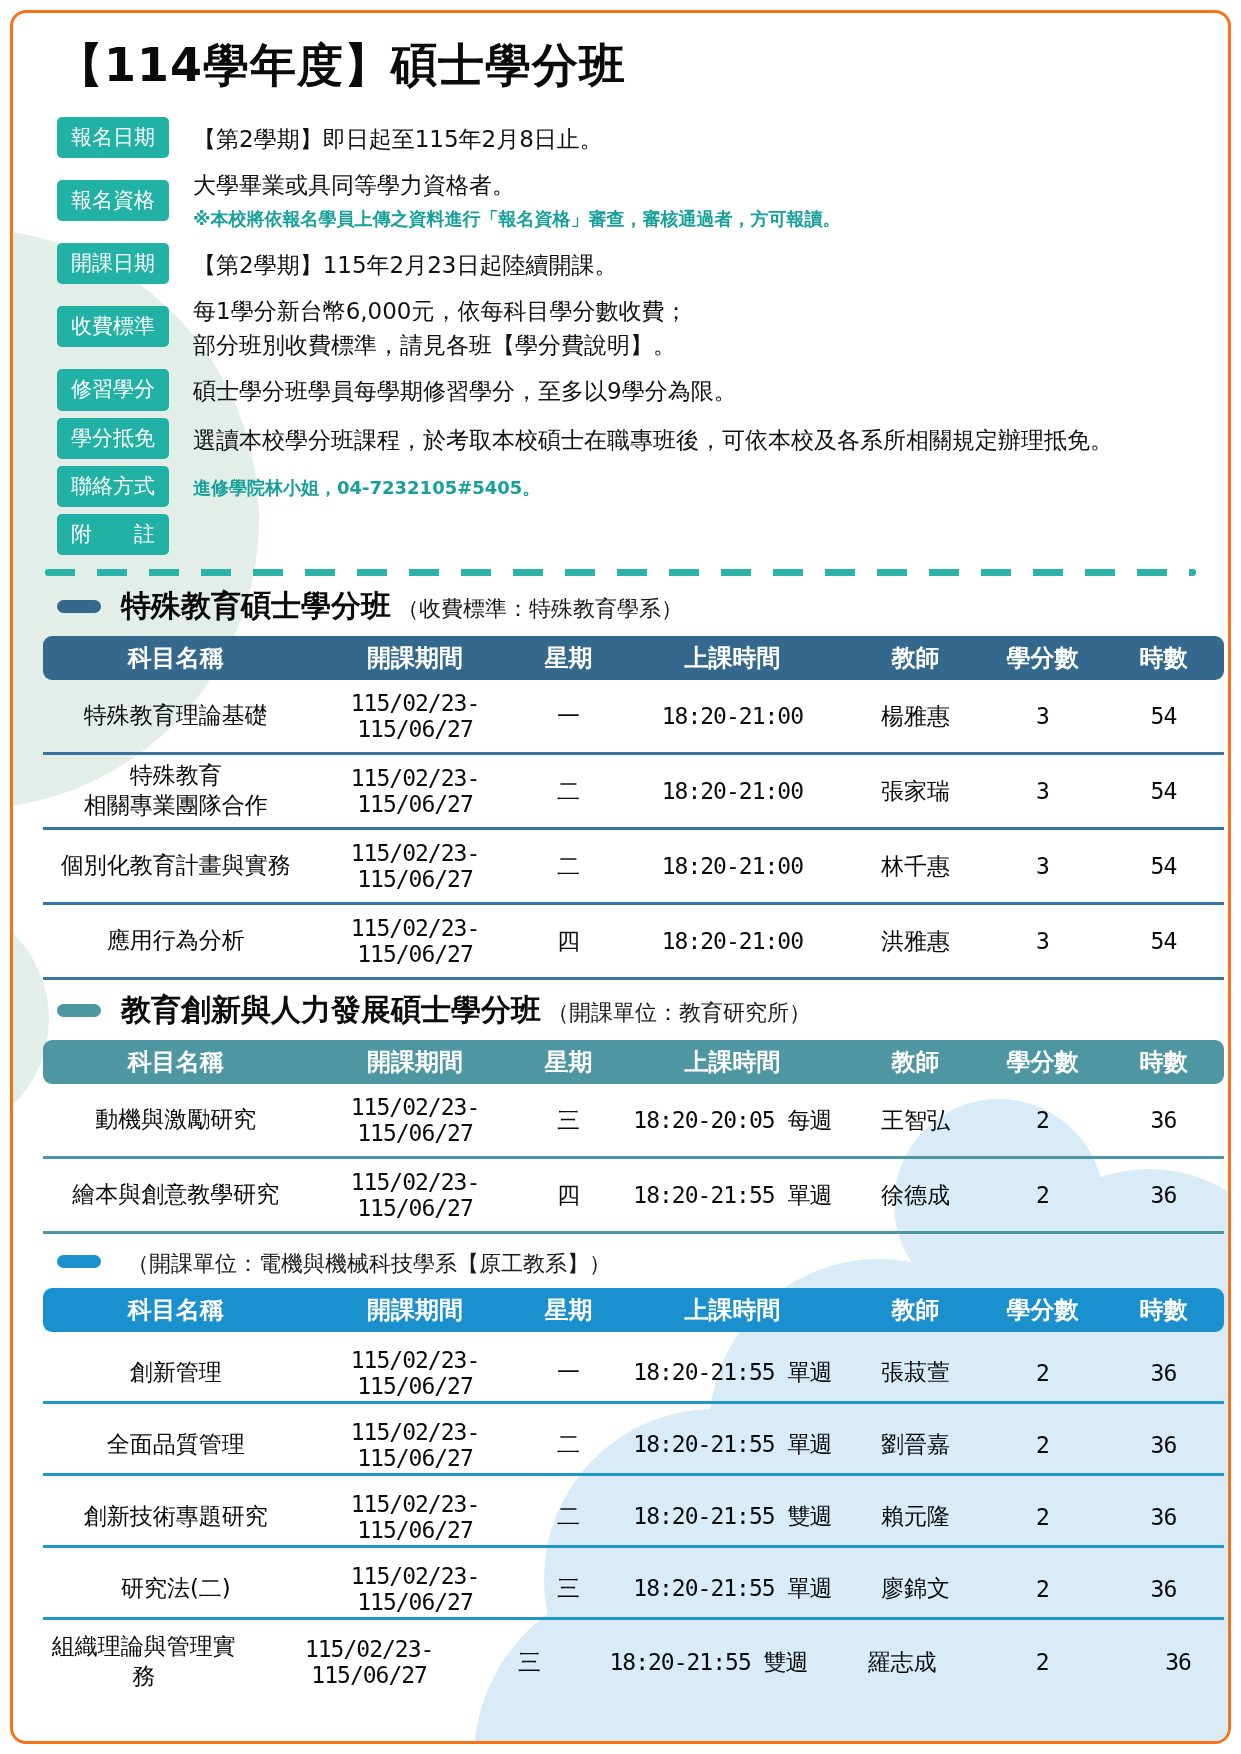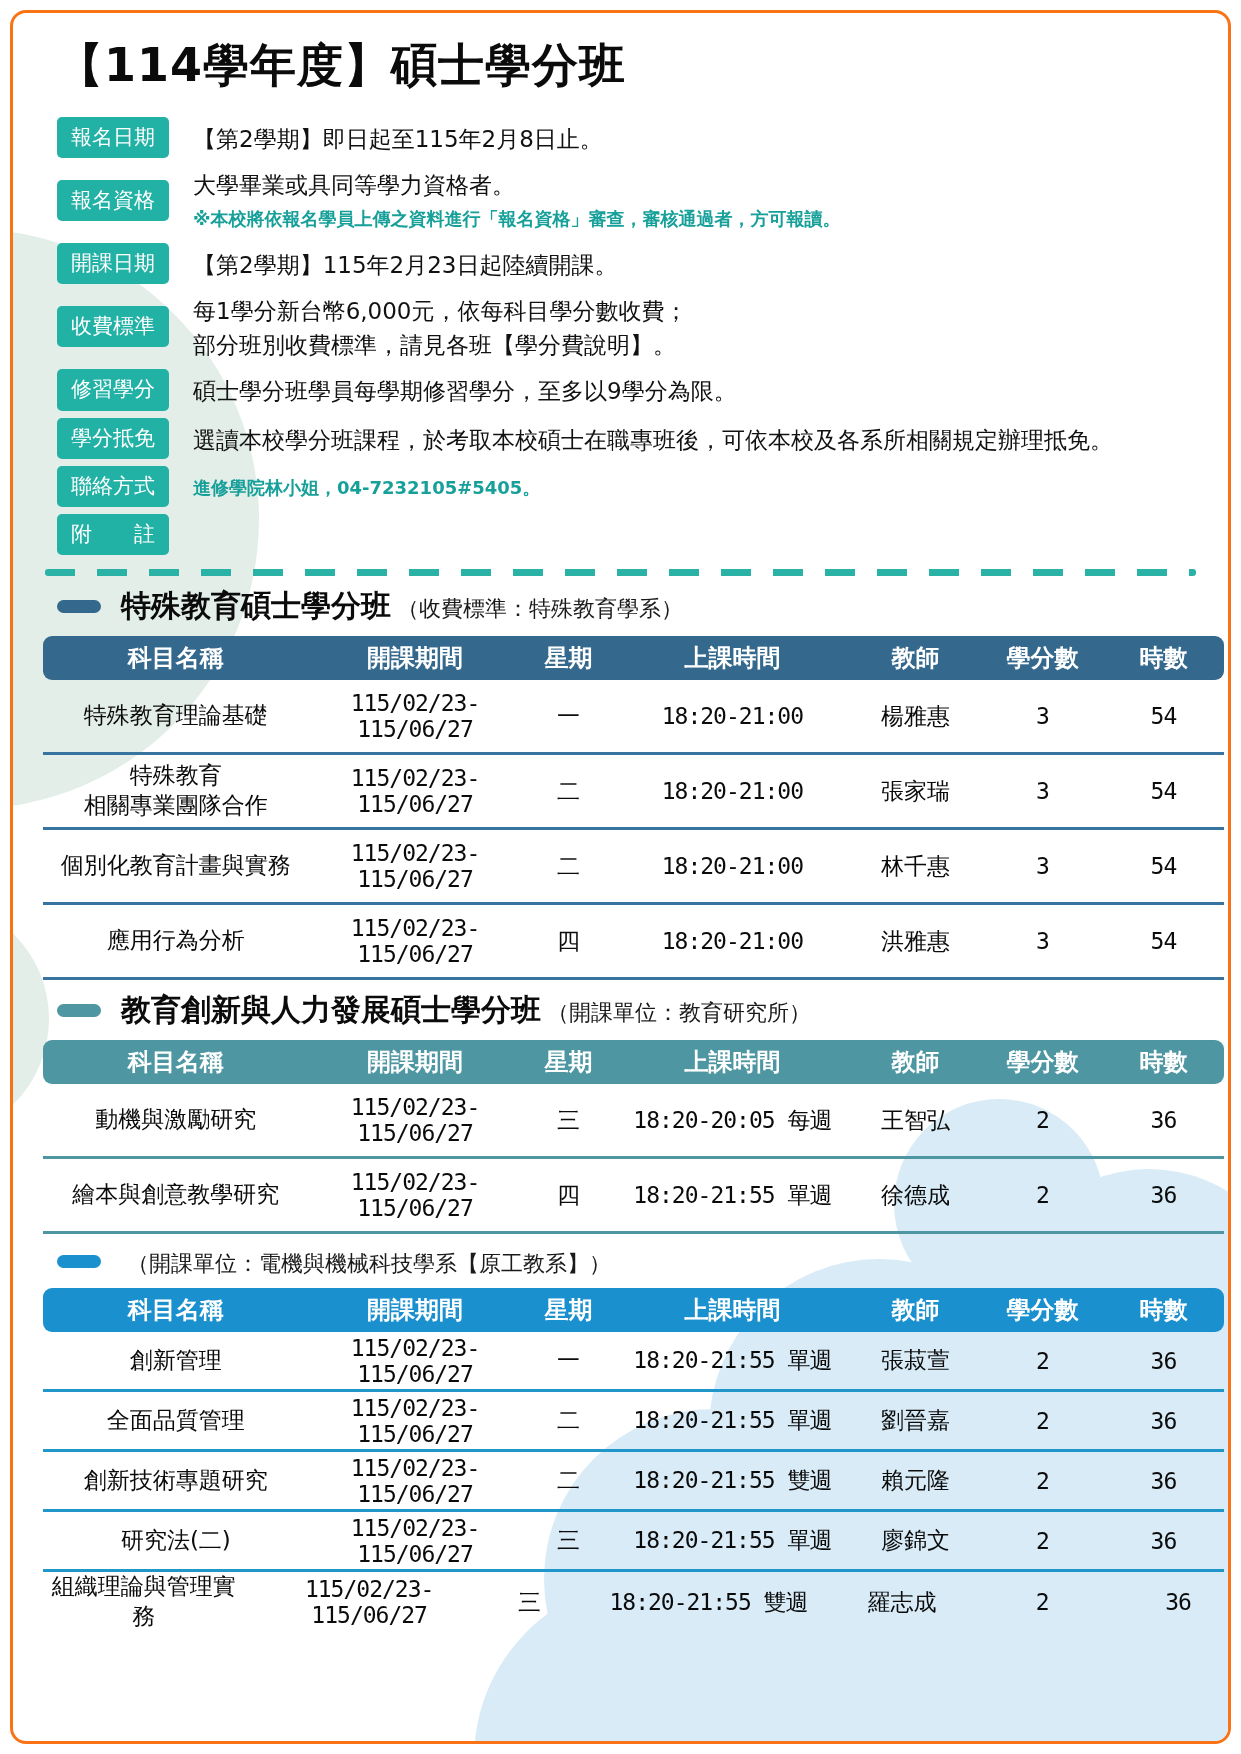--- a/index.html
+++ b/index.html
@@ -45,21 +45,21 @@
   .ctable{width:1181px;}
   .thead{
     display:flex;align-items:center;height:44px;border-radius:9px;
     color:#fff;font-weight:bold;font-size:24px;
   }
   .tbody{}
   .tr{
     display:flex;align-items:center;min-height:72px;
     border-bottom:3px solid #37749F;font-size:23px;color:#0b0b0b;
   }
-  .tr.compact{min-height:57px;}
+  .tr.compact{min-height:57px;margin-top:12px;}
   .th,.td{text-align:center;}
   .c-subject{width:22.5%;white-space:pre-line;line-height:1.3;}
   .c-period{width:18%;}
   .c-week{width:8%;}
   .c-time{width:19.75%;white-space:nowrap;}
   .c-teacher{width:11.25%;}
   .c-credits{width:10.25%;}
   .c-hours{width:10.25%;}
   .td.c-period,.td.c-time,.td.c-credits,.td.c-hours{
     font-family:"DejaVu Sans Mono","DejaVu Sans",monospace;letter-spacing:-1px;

